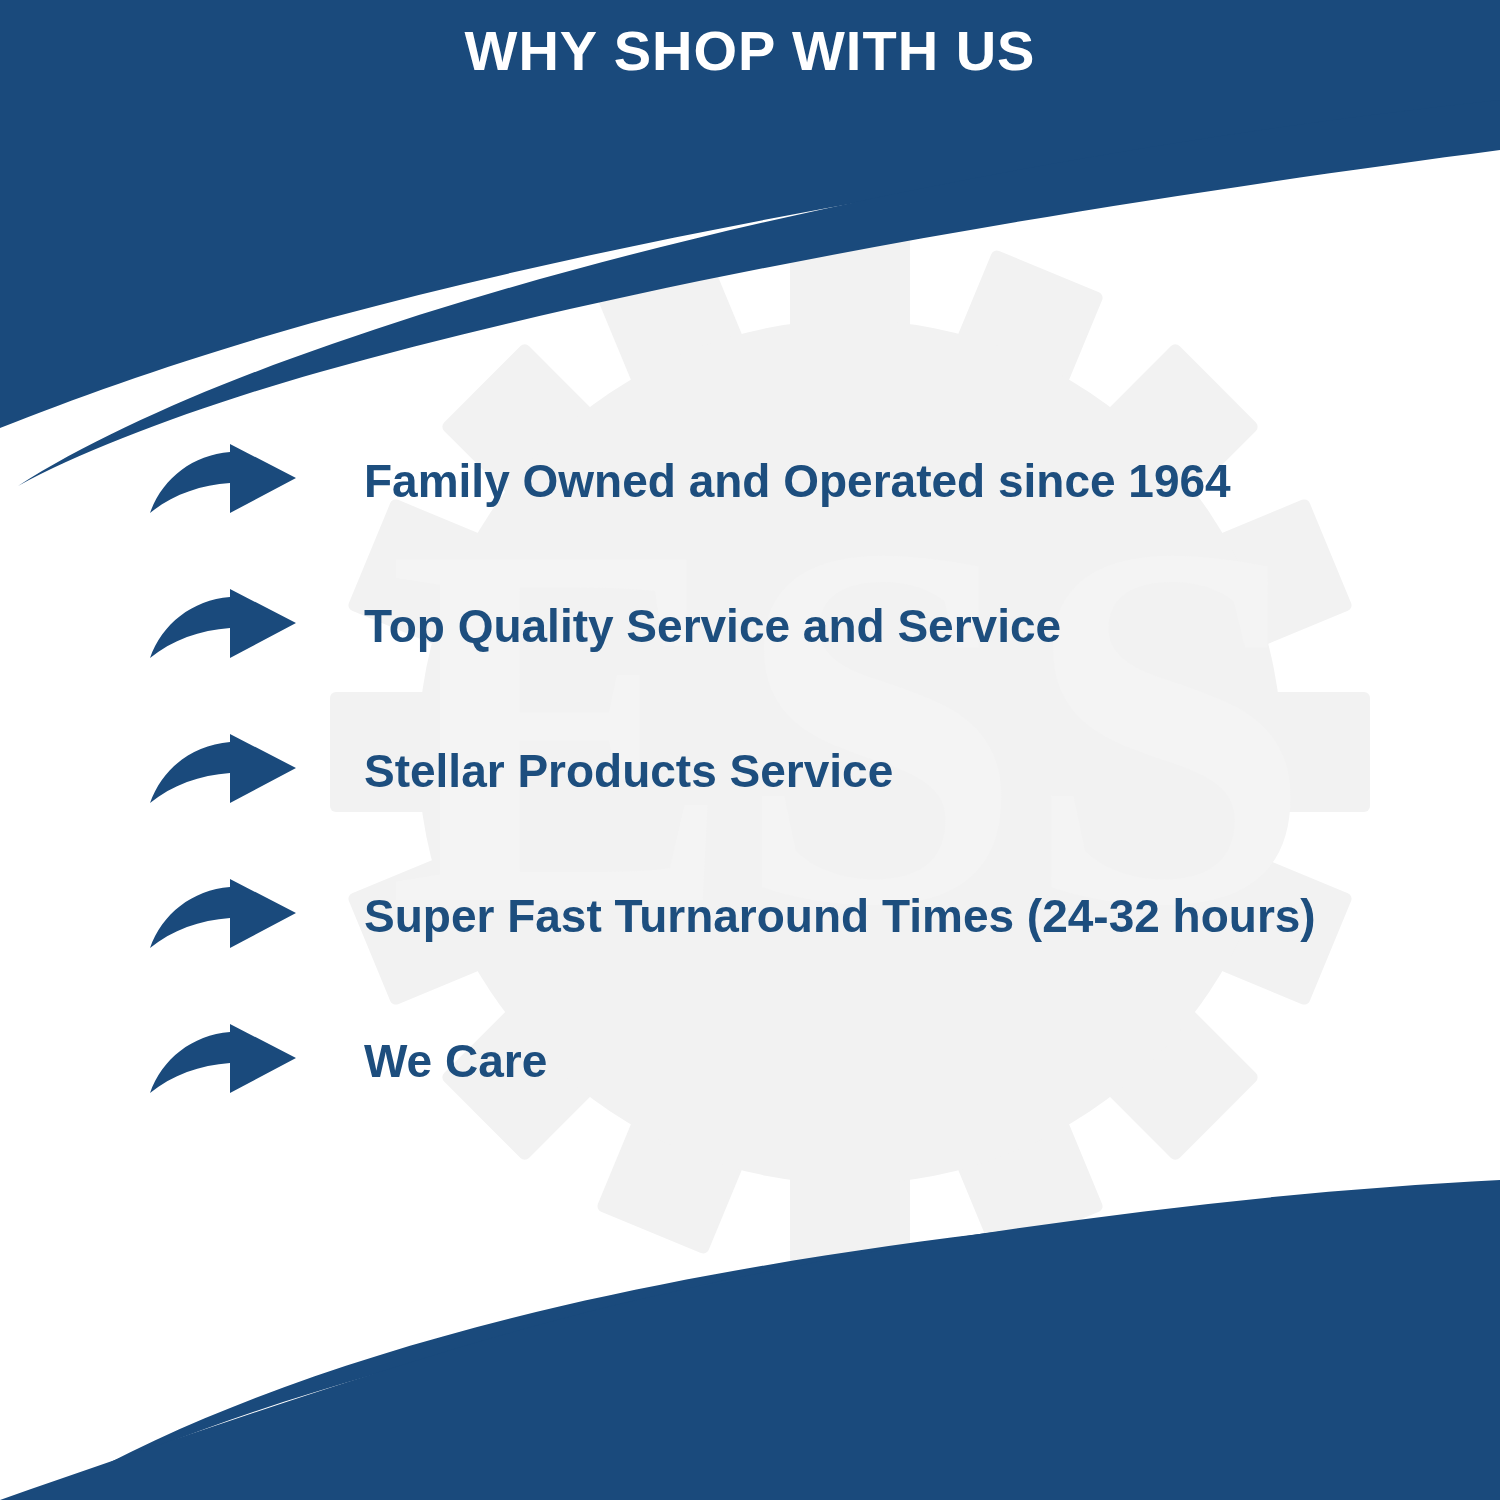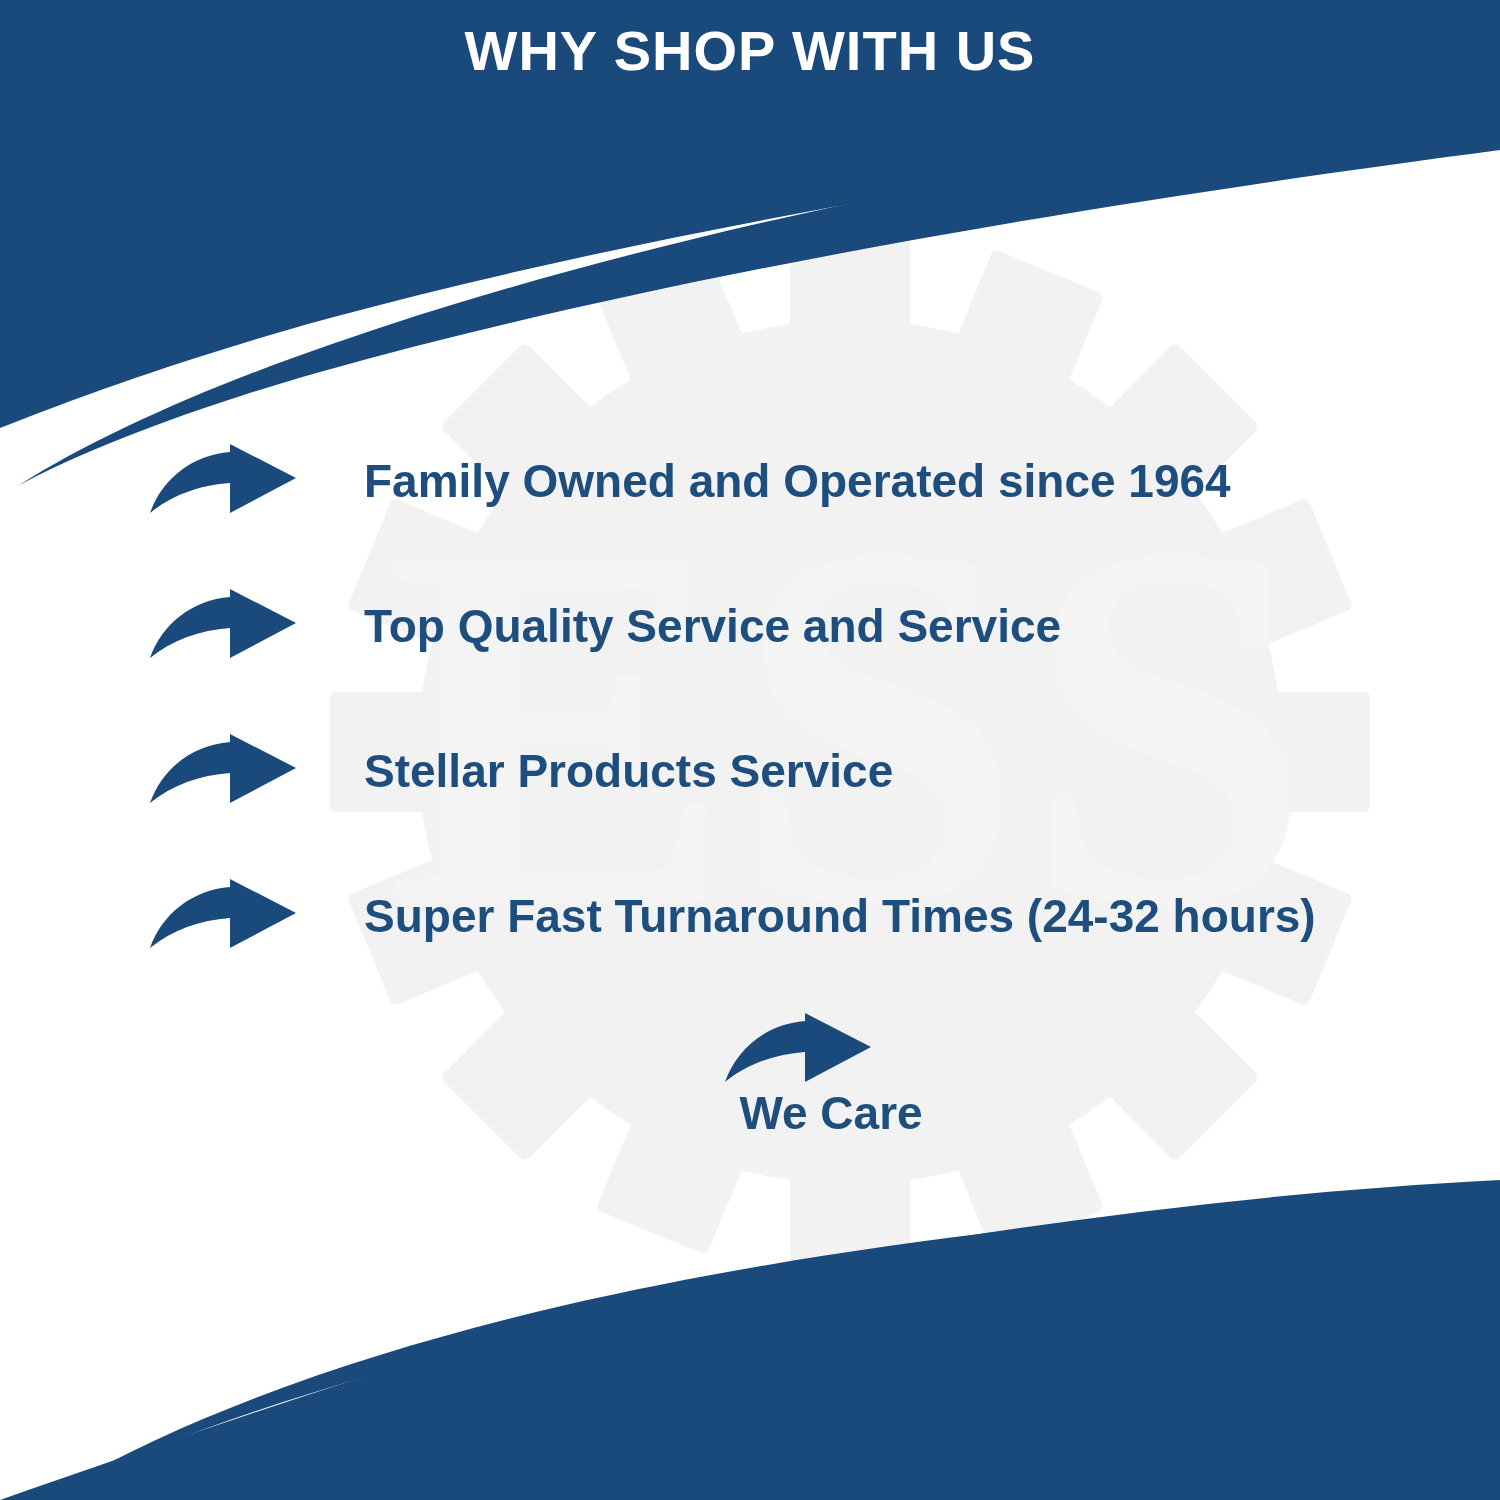--- a/index.html
+++ b/index.html
@@ -65,21 +65,20 @@
     width: 1300px;
   }
   .benefit-row {
     display: flex;
     align-items: center;
     height: 98px;
     margin-bottom: 47px;
   }
   .benefit-row:last-child {
     margin-bottom: 0;
-    flex-direction: column;
   }
   .arrow-icon {
     flex: 0 0 auto;
     width: 150px;
     height: 76px;
     display: block;
   }
   .benefit-label {
     flex: 1 1 auto;
     margin-left: 66px;

